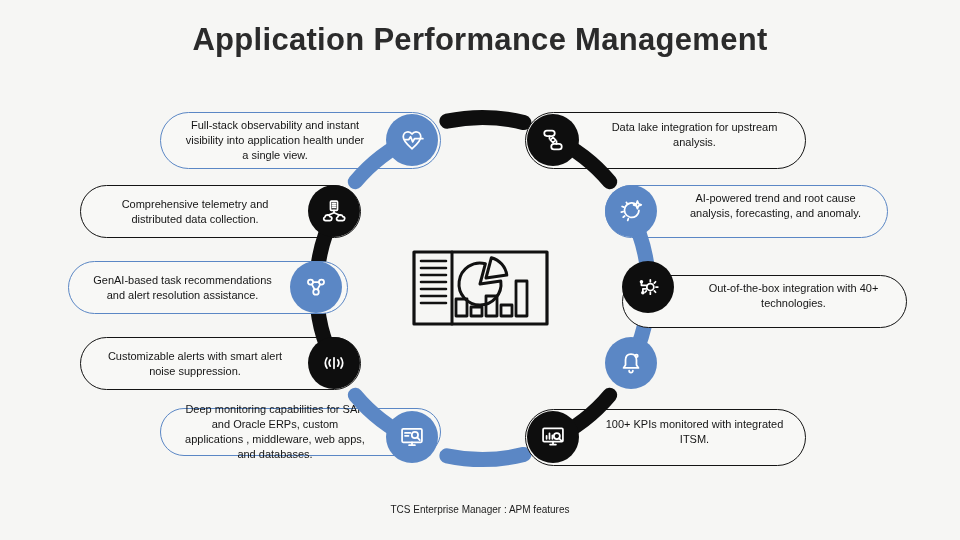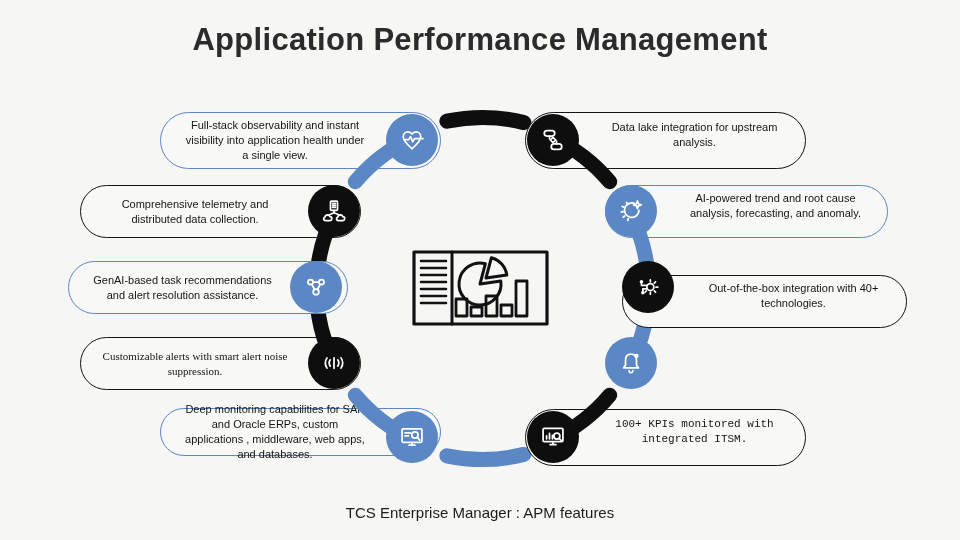--- a/index.html
+++ b/index.html
@@ -7,21 +7,21 @@
     position:relative;width:960px;height:540px;overflow:hidden;
     background:#f6f6f4;
     font-family:"Liberation Sans", sans-serif;
   }
   .title{
     position:absolute;top:22px;left:0;width:960px;text-align:center;
     font-size:31px;font-weight:bold;color:#2b2b2b;letter-spacing:.3px;z-index:2;
   }
   .caption{
     position:absolute;top:504px;left:0;width:960px;text-align:center;
-    font-size:15px;color:#1c1c1c;z-index:2;
+    font-size:10px;color:#1c1c1c;z-index:2;
   }
   svg.layer{position:absolute;left:0;top:0;width:960px;height:540px;pointer-events:none;}
   .arcs-under{z-index:1;}
   .arcs-over{z-index:3;}
   .pill{
     position:absolute;display:flex;align-items:center;z-index:2;
     background:#f8f8f6;border-radius:999px;box-sizing:border-box;
     font-size:11px;line-height:1.35;color:#151515;
   }
   .pill.front{z-index:4;}
@@ -34,27 +34,27 @@
     display:flex;align-items:center;justify-content:center;
   }
   .node.blue{background:#5b87c5;}
   .node.black{background:#0e0e0e;}
   .node svg{width:28px;height:28px;}
   .center-icon{position:absolute;left:412px;top:250px;z-index:2;}
   
   .pL1{left:160px;top:112px;width:281px;height:57px;}
   .pL2{left:80px;top:185px;width:281px;height:53px;}
   .pL3{left:68px;top:261px;width:280px;height:53px;}
-  .pL4{left:80px;top:337px;width:281px;height:53px;font-family:Liberation Serif, serif;}
+  .pL4{left:80px;top:337px;width:281px;height:53px;}
   .pL5{left:160px;top:408px;width:281px;height:48px;}
   .pR1{left:525px;top:112px;width:281px;height:57px;}
   .pR2{left:605px;top:185px;width:283px;height:53px;}
   .pR3{left:622px;top:261px;width:285px;height:53px;margin-top:14px;}
   .pR4{left:605px;top:337px;width:285px;height:53px;}
-  .pR5{left:525px;top:409px;width:281px;height:57px;font-family:Liberation Mono, monospace;}
+  .pR5{left:525px;top:409px;width:281px;height:57px;}
   
   .nL1{left:386px;top:114px;} .nL2{left:308px;top:185px;} .nL3{left:290px;top:261px;}
   .nL4{left:308px;top:337px;} .nL5{left:386px;top:411px;}
   .nR1{left:527px;top:114px;} .nR2{left:605px;top:185px;} .nR3{left:622px;top:261px;}
   .nR4{left:605px;top:337px;} .nR5{left:527px;top:411px;}
   .arc{fill:none;stroke-width:15;stroke-linecap:round;}
   .arc.black{stroke:#0e0e0e;}
   .arc.blue{stroke:#5b87c5;}
   .ic{fill:none;stroke:#ffffff;stroke-width:1.5;stroke-linecap:round;stroke-linejoin:round;}
   .ck{fill:none;stroke:#111111;stroke-linecap:round;stroke-linejoin:round;}

